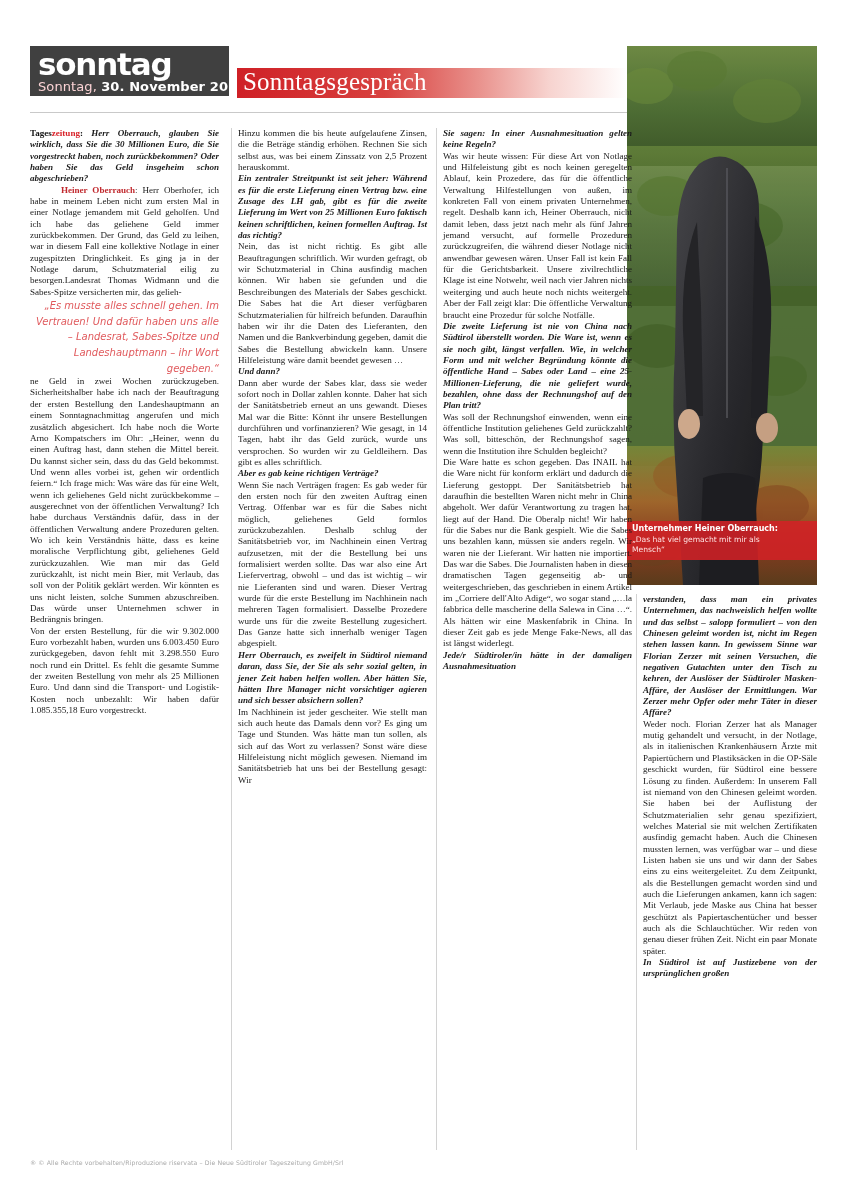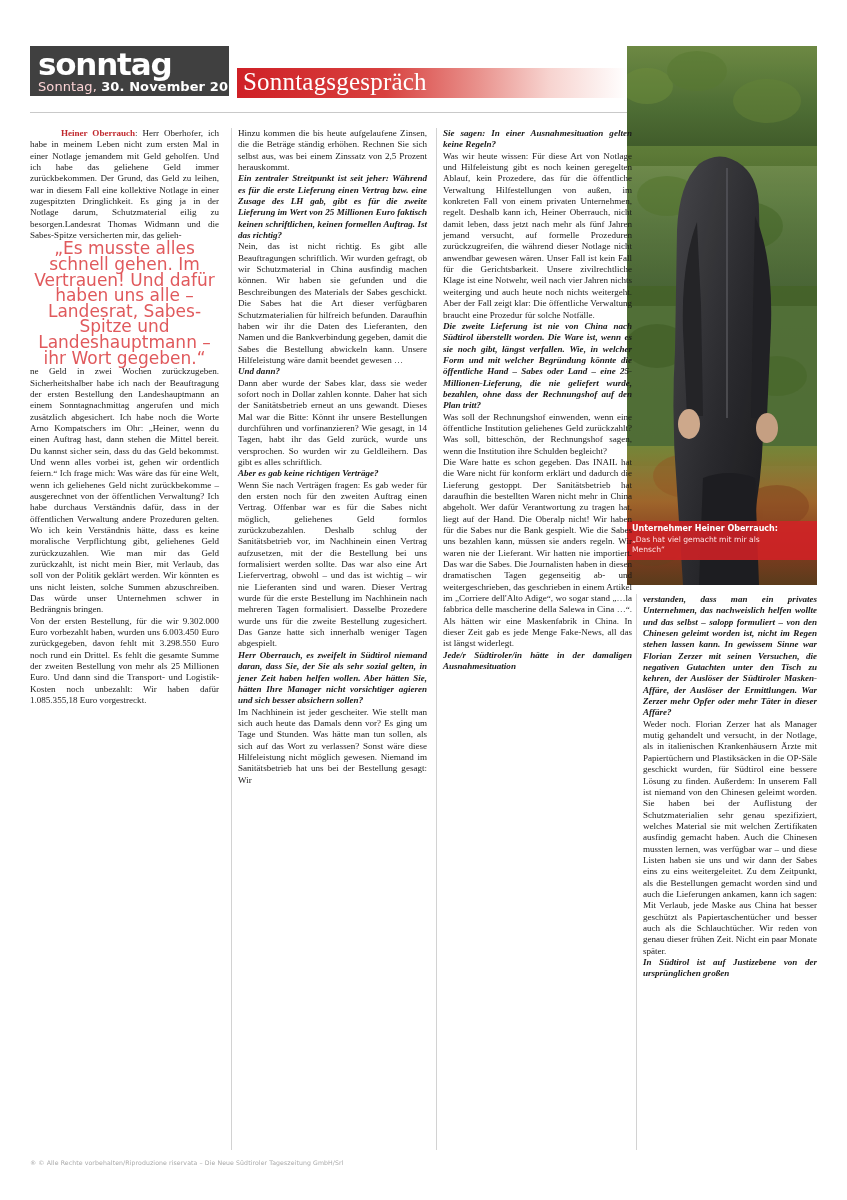--- a/index.html
+++ b/index.html
@@ -168,24 +168,25 @@
   }
   .rule1 { left: 231px; }
   .rule2 { left: 436px; }
   .rule3 { left: 636px; top: 594px; height: 556px; }
 
   
   .pullquote {
     margin: 11px 0 12px 0;
     font-family: "DejaVu Sans", sans-serif;
     color: #e0595c;
-    font-size: 17px;
+    font-size: 10px;
     line-height: 15.6px;
-    text-align: center;
+    text-align: right;
     hyphens: none;
+    font-style: italic;
   }
 
   
   .footer {
     position: absolute;
     left: 30px;
     top: 1158px;
     width: 700px;
     font-family: "DejaVu Sans", sans-serif;
     font-size: 6.2px;
@@ -270,20 +271,21 @@
   <div class="photo-caption">
     <span class="cap-title">Unternehmer Heiner Oberrauch:</span>
     <span class="cap-text">„Das hat viel gemacht mit mir als Mensch“</span>
   </div>
 
   <div class="col-rule rule1"></div>
   <div class="col-rule rule2"></div>
   <div class="col-rule rule3"></div>
 
   <div class="col" id="col1">
+    <p><span class="brand-black">Tages</span><span class="brand-red">zeitung</span><span class="brand-black">:</span><span class="q"> Herr Oberrauch, glauben Sie wirklich, dass Sie die 30 Millionen Euro, die Sie vorgestreckt haben, noch zurückbekommen? Oder haben Sie das Geld insgeheim schon abgeschrieben?</span></p>
     <p><span class="speaker">Heiner Oberrauch</span><span>: Herr Oberhofer, ich habe in meinem Leben nicht zum ersten Mal in einer Notlage jemandem mit Geld geholfen. Und ich habe das geliehene Geld immer zurückbekommen. Der Grund, das Geld zu leihen, war in diesem Fall eine kollektive Notlage in einer zugespitzten Dringlichkeit. Es ging ja in der Notlage darum, Schutzmaterial eilig zu besorgen.Landesrat Thomas Widmann und die Sabes-Spitze versicherten mir, das gelieh-</span></p>
     <p class="pullquote">„Es musste alles schnell gehen. Im Vertrauen! Und dafür haben uns alle – Landesrat, Sabes-Spitze und Landeshauptmann – ihr Wort gegeben.“</p>
     <p>ne Geld in zwei Wochen zurückzugeben. Sicherheitshalber habe ich nach der Beauftragung der ersten Bestellung den Landeshauptmann an einem Sonntagnachmittag angerufen und mich zusätzlich abgesichert. Ich habe noch die Worte Arno Kompatschers im Ohr: „Heiner, wenn du einen Auftrag hast, dann stehen die Mittel bereit. Du kannst sicher sein, dass du das Geld bekommst. Und wenn alles vorbei ist, gehen wir ordentlich feiern.“ Ich frage mich: Was wäre das für eine Welt, wenn ich geliehenes Geld nicht zurückbekomme – ausgerechnet von der öffentlichen Verwaltung? Ich habe durchaus Verständnis dafür, dass in der öffentlichen Verwaltung andere Prozeduren gelten. Wo ich kein Verständnis hätte, dass es keine moralische Verpflichtung gibt, geliehenes Geld zurückzuzahlen. Wie man mir das Geld zurückzahlt, ist nicht mein Bier, mit Verlaub, das soll von der Politik geklärt werden. Wir könnten es uns nicht leisten, solche Summen abzuschreiben. Das würde unser Unternehmen schwer in Bedrängnis bringen.</p>
     <p>Von der ersten Bestellung, für die wir 9.302.000 Euro vorbezahlt haben, wurden uns 6.003.450 Euro zurückgegeben, davon fehlt mit 3.298.550 Euro noch rund ein Drittel. Es fehlt die gesamte Summe der zweiten Bestellung von mehr als 25 Millionen Euro. Und dann sind die Transport- und Logistik-Kosten noch unbezahlt: Wir haben dafür 1.085.355,18 Euro vorgestreckt.</p>
   </div>
 
   <div class="col" id="col2">
     <p>Hinzu kommen die bis heute aufgelaufene Zinsen, die die Beträge ständig erhöhen. Rechnen Sie sich selbst aus, was bei einem Zinssatz von 2,5 Prozent herauskommt.</p>
     <p class="q">Ein zentraler Streitpunkt ist seit jeher: Während es für die erste Lieferung einen Vertrag bzw. eine Zusage des LH gab, gibt es für die zweite Lieferung im Wert von 25 Millionen Euro faktisch keinen schriftlichen, keinen formellen Auftrag. Ist das richtig?</p>
     <p>Nein, das ist nicht richtig. Es gibt alle Beauftragungen schriftlich. Wir wurden gefragt, ob wir Schutzmaterial in China ausfindig machen können. Wir haben sie gefunden und die Beschreibungen des Materials der Sabes geschickt. Die Sabes hat die Art dieser verfügbaren Schutzmaterialien für hilfreich befunden. Daraufhin haben wir ihr die Daten des Lieferanten, den Namen und die Bankverbindung gegeben, damit die Sabes die Bestellung abwickeln kann. Unsere Hilfeleistung wäre damit beendet gewesen …</p>

